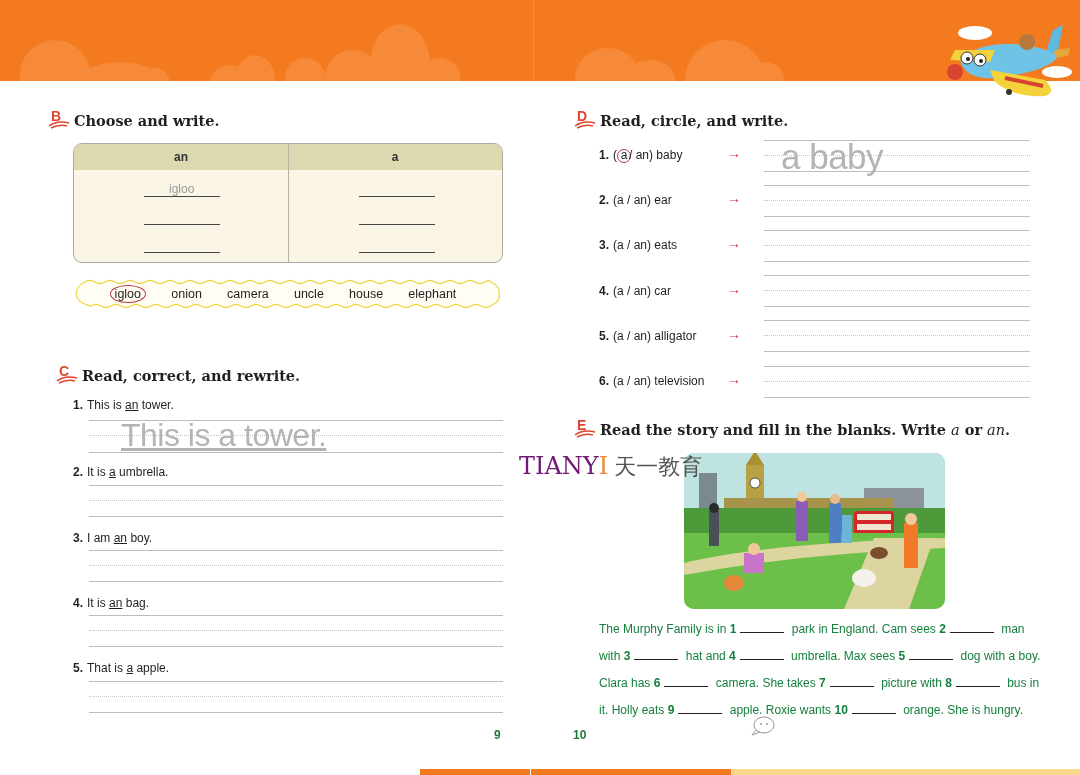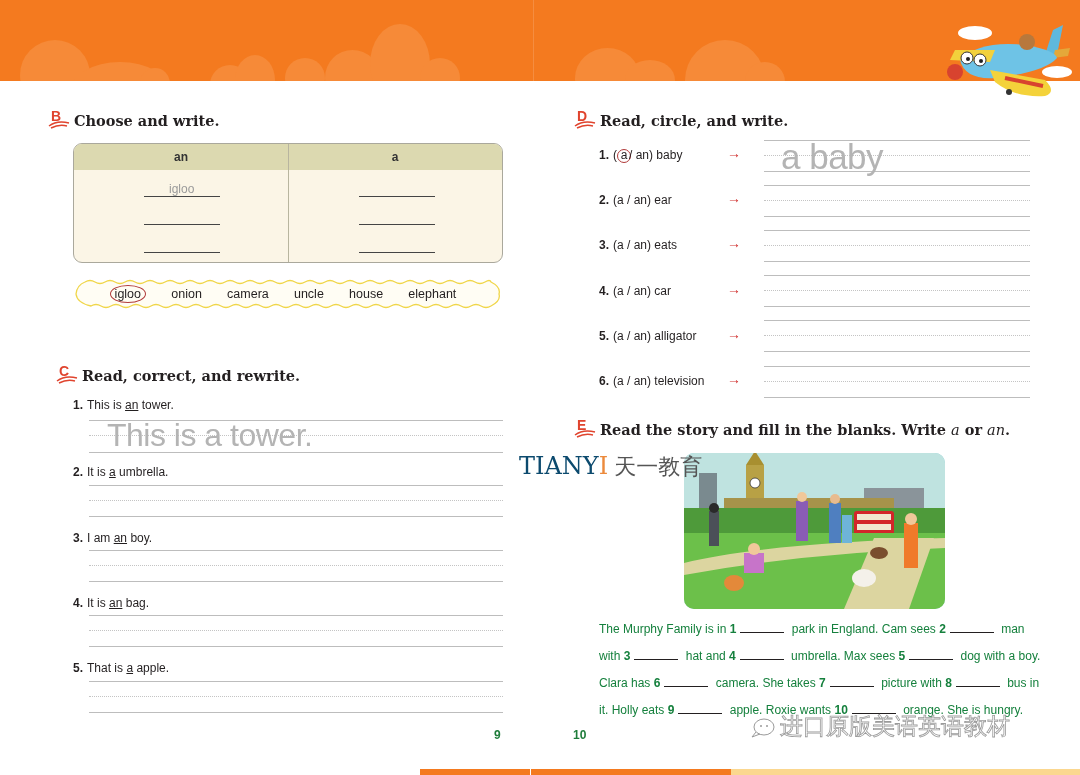--- a/index.html
+++ b/index.html
@@ -48,21 +48,21 @@
 
   
   .story-image { position: absolute; left: 684px; top: 453px; width: 261px; height: 156px; border-radius: 10px; overflow: hidden; }
   .story-line { position: absolute; left: 599px; font-size: 12px; color: #15803d; white-space: nowrap; }
   .story-line b { font-weight: bold; }
   .blank { display: inline-block; width: 44px; border-bottom: 1px solid #231f20; height: 10px; margin: 0 4px; vertical-align: baseline; }
 
   .page-num { position: absolute; font-weight: bold; font-size: 12px; color: #1e7c3a; }
 
   .tianyi { position: absolute; left: 519px; top: 452px; font-family: "DejaVu Serif", serif; font-size: 24px; letter-spacing: 0px; white-space: nowrap; }
-  .tianyi .t1 { color: #0c4a6e; }
+  .tianyi .t1 { color: #701a75; }
   .tianyi .t2 { color: #ec8a3c; }
   .tianyi .t3 { color: #555; font-family: "DejaVu Sans", sans-serif; font-size: 22px; margin-left: 6px; }
 
   .watermark { position: absolute; left: 750px; top: 711px; font-size: 23px; color: rgba(255,255,255,0.85); -webkit-text-stroke: 0.8px #9a9a9a; white-space: nowrap; font-family: "DejaVu Sans", sans-serif; }
   .wm-icon { display: inline-block; vertical-align: middle; margin-right: 4px; }
 
   .footer-strip-l { position: absolute; left: 420px; top: 769px; width: 110px; height: 6px; background: #f47a1f; }
   .footer-strip-m { position: absolute; left: 531px; top: 769px; width: 200px; height: 6px; background: #f47a1f; }
   .footer-strip-r { position: absolute; left: 731px; top: 769px; width: 349px; height: 6px; background: #fbd78f; }
 </style>
@@ -154,21 +154,21 @@
   </span>
   <span>Read, correct, and rewrite.</span>
 </div>
 
 <div class="c-item" style="top:398px;">
   <span class="num">1.</span><span>This is </span><span class="u">an</span><span> tower.</span>
 </div>
 <div class="rule-solid" style="left:89px;top:420px;width:414px;"></div>
 <div class="rule-dotted" style="left:89px;top:435px;width:414px;"></div>
 <div class="rule-solid" style="left:89px;top:452px;width:414px;"></div>
-<div class="trace-text" style="left:107px;top:417px;">This is a tower.</div>
+<div class="trace-text" style="left:121px;top:417px;text-decoration:underline;">This is a tower.</div>
 
 <div class="c-item" style="top:465px;">
   <span class="num">2.</span><span>It is </span><span class="u">a</span><span> umbrella.</span>
 </div>
 <div class="rule-solid" style="left:89px;top:485px;width:414px;"></div>
 <div class="rule-dotted" style="left:89px;top:500px;width:414px;"></div>
 <div class="rule-solid" style="left:89px;top:516px;width:414px;"></div>
 
 <div class="c-item" style="top:531px;">
   <span class="num">3.</span><span>I am </span><span class="u">an</span><span> boy.</span>
@@ -312,18 +312,18 @@
 <div class="tianyi">
   <span class="t1">TIANY</span><span class="t2">I</span><span class="t3">天一教育</span>
 </div>
 
 <div class="watermark">
   <svg class="wm-icon" width="26" height="22" viewBox="0 0 26 22">
     <ellipse cx="14" cy="10" rx="10" ry="8" fill="rgba(255,255,255,0.6)" stroke="#9a9a9a" stroke-width="1"></ellipse>
     <path d="M6 15 L2 20 L10 17" fill="none" stroke="#9a9a9a" stroke-width="1"></path>
     <circle cx="11" cy="9" r="1" fill="#9a9a9a"></circle>
     <circle cx="17" cy="9" r="1" fill="#9a9a9a"></circle>
-  </svg><span>进口原版美语英语教材</span>
+  </svg>
 </div>
 
 <div class="footer-strip-l"></div>
 <div class="footer-strip-m"></div>
 <div class="footer-strip-r"></div>
 
 </body></html>

